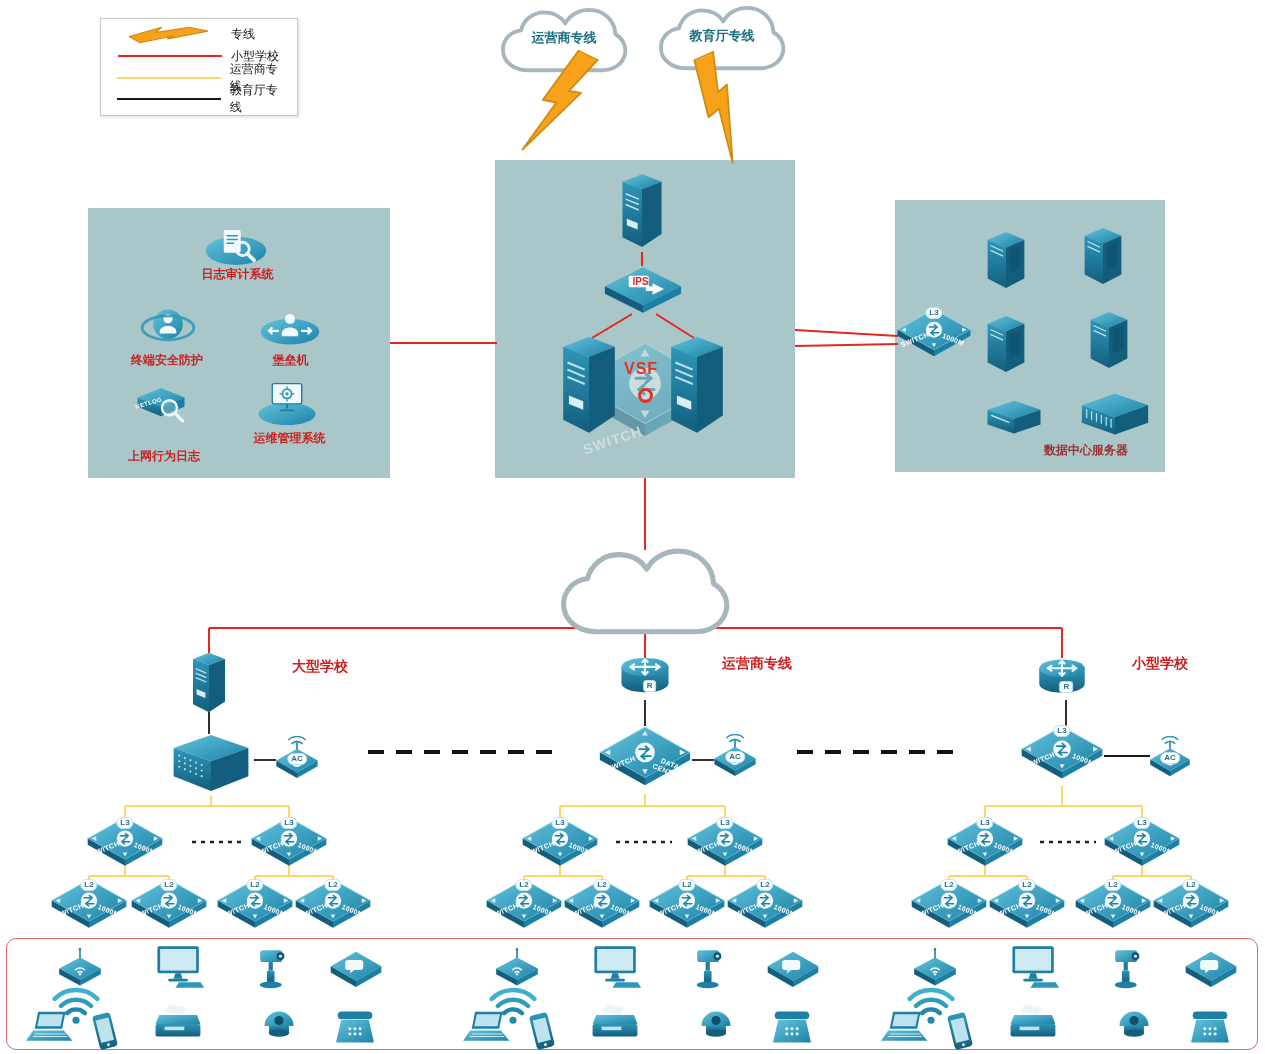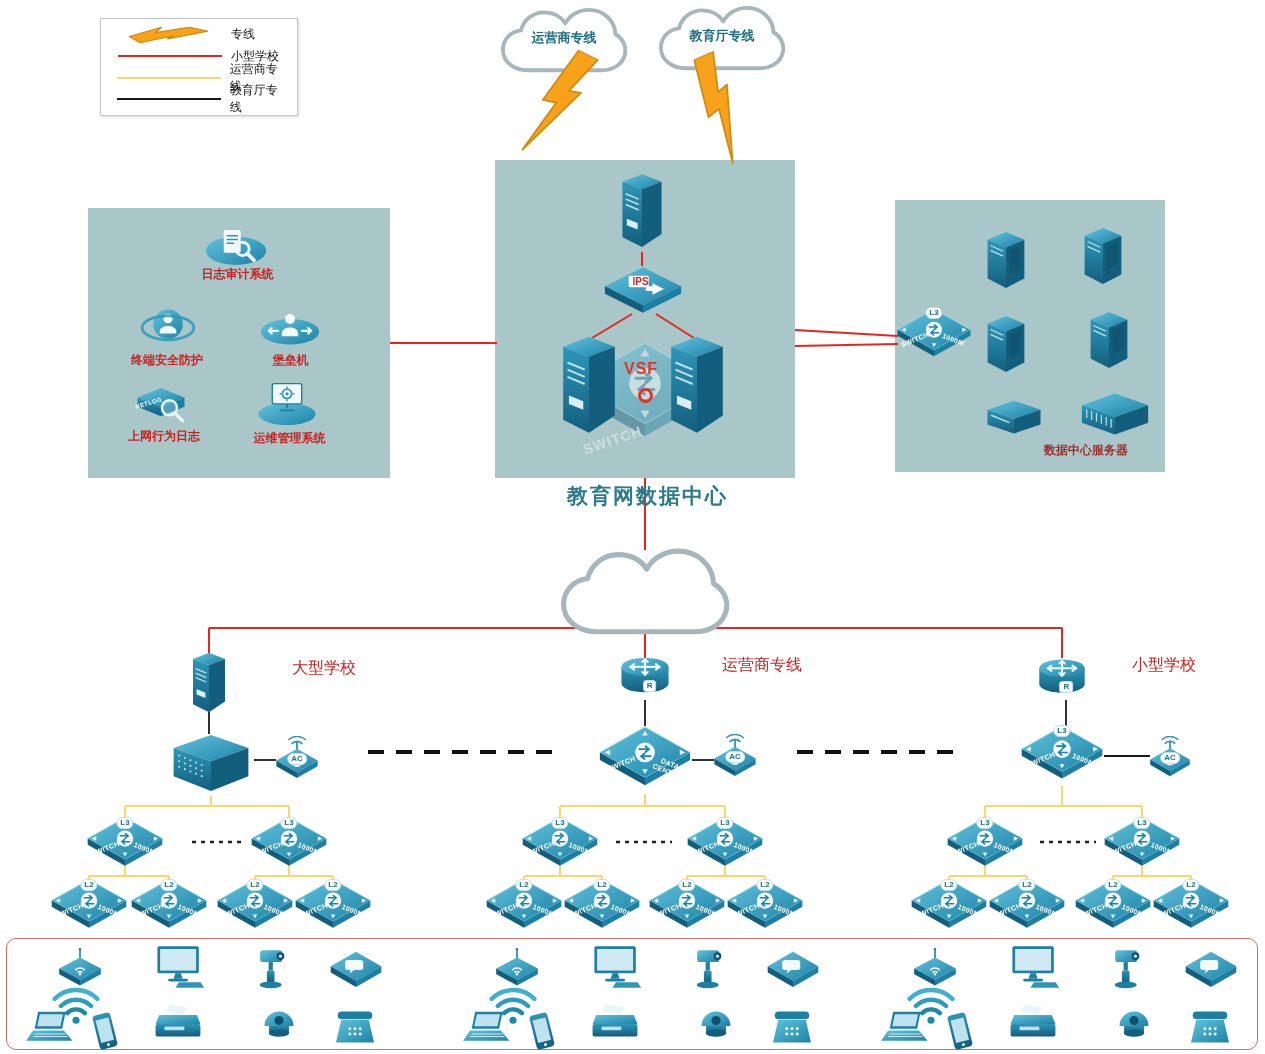--- a/index.html
+++ b/index.html
@@ -26,21 +26,21 @@
 .ips-text{position:absolute;left:37%;top:24%;color:#e01f1f;font-weight:bold;font-size:10px;z-index:3}
 .netlog-tag{position:absolute;left:8%;top:40%;transform:rotate(-16deg);color:#fff;
   font-weight:bold;font-size:6px;letter-spacing:.4px;z-index:3}
 .ghost-label{position:absolute;left:14px;top:92px;transform:rotate(-19deg);color:#fff;
   font-weight:bold;font-size:14px;letter-spacing:1px;opacity:.9;z-index:3}
 .vsf{position:absolute;left:624px;top:360px;color:#e43125;font-weight:bold;font-size:16px;
   letter-spacing:1px;z-index:4}
 .vsf-ring{position:absolute;left:638px;top:388px;width:15px;height:15px;border:3px solid #e43125;
   border-radius:50%;z-index:4}
 .red-lbl{position:absolute;color:#cc2020;font-weight:bold;font-size:12px;text-align:center;z-index:3}
-.school-lbl{position:absolute;color:#cc2020;font-weight:normal;font-size:16px;z-index:3}
+.school-lbl{position:absolute;color:#cc2020;font-weight:bold;font-size:14px;z-index:3}
 .zone-title{position:absolute;color:#2b7b8c;font-weight:bold;font-size:21px;text-align:center;
   font-family:"DejaVu Serif",serif;letter-spacing:2px;z-index:3}
 .srv-title{position:absolute;color:#9c3030;font-weight:bold;font-size:12px;text-align:center;z-index:3}
 .cloud{position:absolute;z-index:2}
 .cloud>svg{position:absolute;left:0;top:0;width:100%;height:100%}
 .cloud-txt{position:absolute;left:0;top:0;right:0;bottom:10%;display:flex;align-items:center;
   justify-content:center;color:#1c6e7d;font-weight:bold;font-size:13px;z-index:3}
 .cloud-txt.big{font-size:22px;color:#2b7b8c;font-family:"DejaVu Serif",serif;letter-spacing:3px}
 .bolt{position:absolute;z-index:4;transform-origin:50% 0;overflow:visible}
 #legend{position:absolute;left:100px;top:18px;width:198px;height:98px;background:#fff;
@@ -430,21 +430,20 @@
         <use href="#sym-tower"></use>
       </svg>
     </div>
 <div class="dev" style="left:664px;top:332px;width:66px;height:104px">
       <svg viewBox="0 0 46 72">
         <use href="#sym-tower"></use>
       </svg>
     </div>
 <span class="vsf">VSF</span>
 <span class="vsf-ring"></span>
-<div class="zone-title" style="left:550px;top:482px;width:195px">教育网数据中心</div>
 
 <div class="dev" style="left:203px;top:224px;width:66px;height:46px">
       <svg viewBox="0 0 70 48">
         <use href="#sym-audit"></use>
       </svg>
     </div>
 <div class="red-lbl" style="left:190px;top:266px;width:95px">日志审计系统</div>
 <div class="dev" style="left:138px;top:302px;width:60px;height:48px">
       <svg viewBox="0 0 64 52">
         <use href="#sym-endpoint"></use>
@@ -456,21 +455,21 @@
         <use href="#sym-bastion"></use>
       </svg>
     </div>
 <div class="red-lbl" style="left:263px;top:352px;width:55px">堡垒机</div>
 <div class="dev" style="left:130px;top:382px;width:62px;height:44px">
   <svg viewBox="0 0 66 46">
         <use href="#sym-netlog"></use>
       </svg>
   <span class="netlog-tag">NETLOG</span>
 </div>
-<div class="red-lbl" style="left:114px;top:428px;width:100px">上网行为日志</div>
+<div class="red-lbl" style="left:114px;top:448px;width:100px">上网行为日志</div>
 <div class="dev" style="left:256px;top:380px;width:62px;height:46px">
       <svg viewBox="0 0 66 50">
         <use href="#sym-ops"></use>
       </svg>
     </div>
 <div class="red-lbl" style="left:242px;top:430px;width:95px">运维管理系统</div>
 
 <div class="dev" style="left:896px;top:306px;width:76px;height:58px">
   <svg viewBox="0 0 100 72">
         <use href="#sym-switch"></use>

